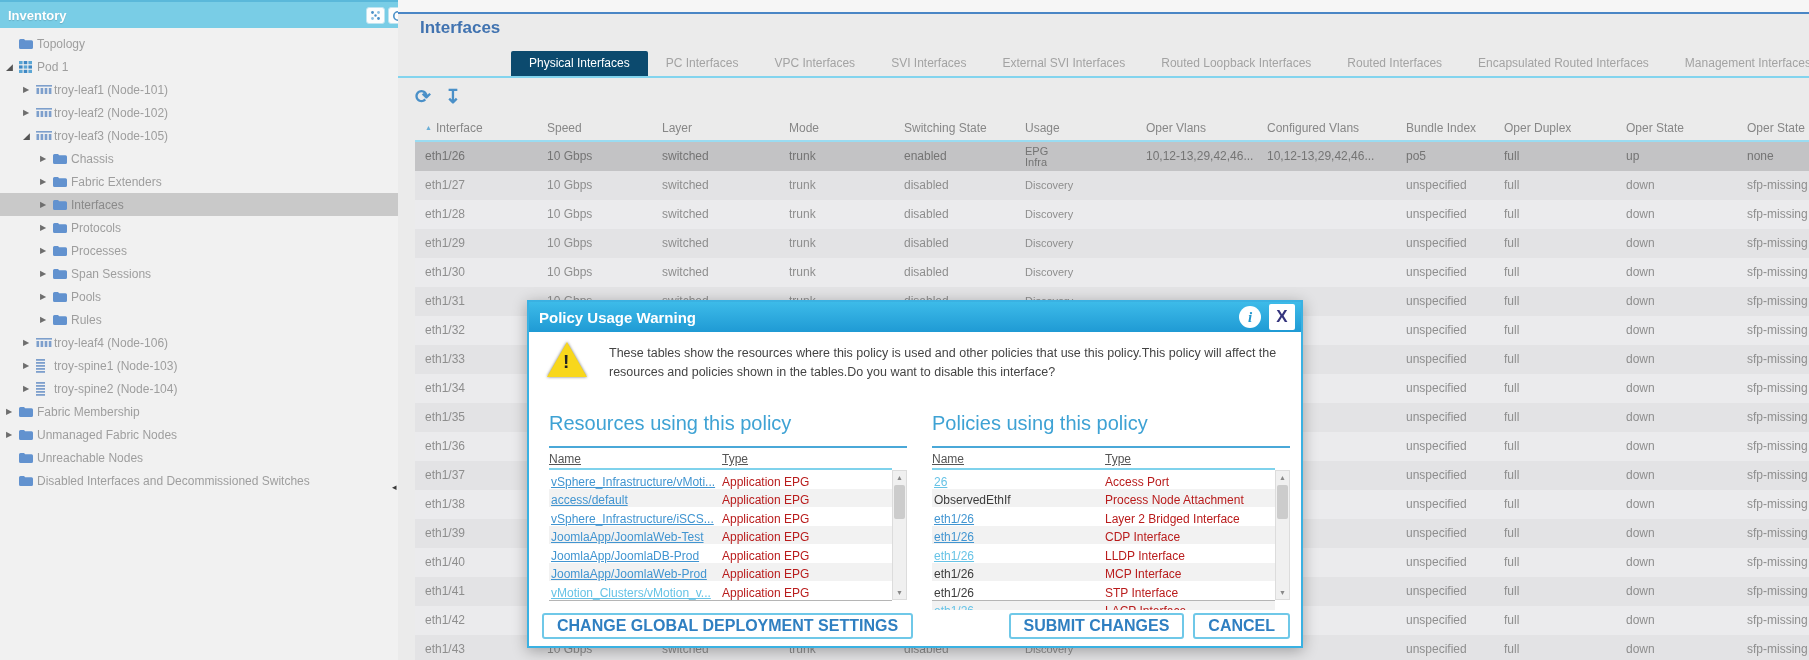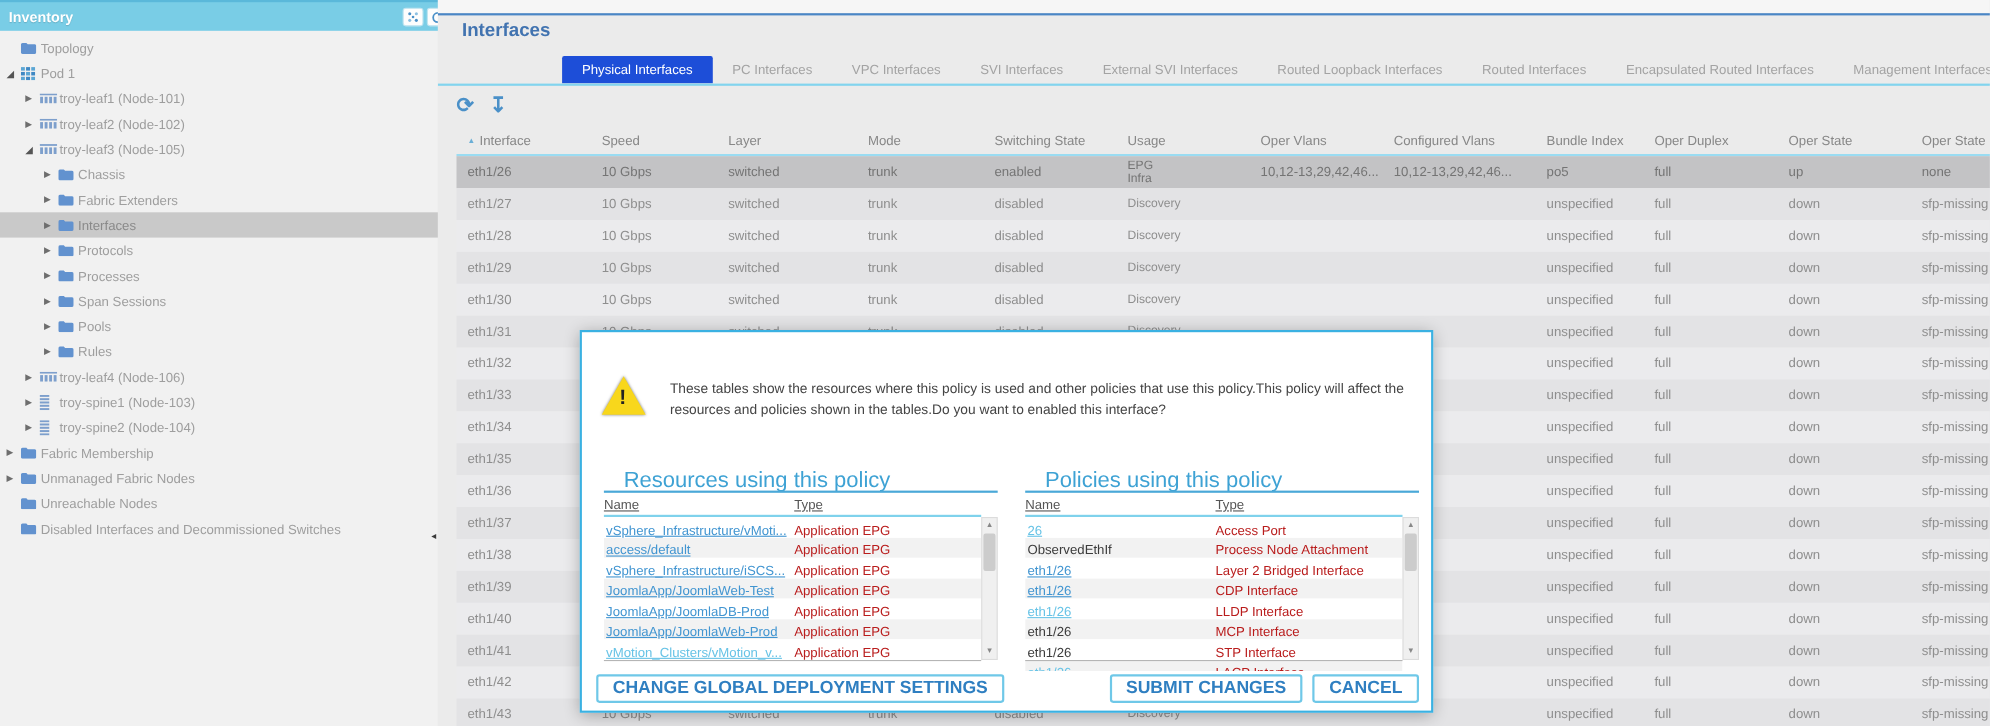--- a/index.html
+++ b/index.html
@@ -24,21 +24,21 @@
   .tlabel { white-space:nowrap; }
   .collapse-handle { position:absolute; left:392px; top:482px; font-size:9px; color:#3a3a3a; z-index:3; }
 
   
   .main { position:absolute; left:398px; top:0; width:1411px; height:660px; background:#ebebeb; overflow:hidden; }
   .top-strip { height:12px; background:#f6f6f6; }
   .top-line  { height:2px; background:#4a86c5; }
   .page-title { position:absolute; top:18px; left:22px; font-size:17px; color:#4173b0; }
   .tabs { position:absolute; top:51px; left:0; right:0; height:25px; display:flex; padding-left:113px; overflow:hidden; }
   .tab { padding:0 18px; line-height:25px; font-size:12px; color:#a3a3a3; white-space:nowrap; border-radius:2px 2px 0 0; }
-  .tab.sel { background:#1d4ed8; color:#fff; }
+  .tab.sel { background:#0c4a6e; color:#fff; }
   .tabs-underline { position:absolute; top:76px; left:0; right:0; height:2px; background:#82d4ee; }
   .toolbar { position:absolute; top:86px; left:17px; display:flex; gap:14px; align-items:center; }
   .tool { font-size:19px; font-weight:bold; color:#4a90c8; line-height:22px; cursor:pointer; }
 
   
   .grid { position:absolute; top:121px; left:17px; width:1394px; }
   .grow, .ghead { display:grid; grid-template-columns:122px 115px 127px 115px 121px 121px 121px 139px 98px 122px 121px 72px; }
   .ghead { height:17px; }
   .hcell { font-size:12px; color:#878787; padding-left:10px; white-space:nowrap; overflow:hidden; }
   .sortarrow { font-size:7px; color:#6aaed6; margin-right:4px; vertical-align:2px; }
@@ -62,21 +62,21 @@
   .mclose { position:absolute; right:6px; top:2px; width:26px; height:26px; background:#fff; border-radius:2px;
             display:flex; align-items:center; justify-content:center; font-weight:900; font-size:17px; color:#35357e; cursor:pointer; }
   .warnrow { position:absolute; top:40px; left:18px; right:16px; display:flex; gap:22px; }
   .wtri { width:0; height:0; border-left:20px solid transparent; border-right:20px solid transparent;
           border-bottom:35px solid #f8d71c; position:relative; filter:drop-shadow(0 0 1.5px #777); flex:0 0 40px; }
   .wtri span { position:absolute; left:-4px; top:9px; font-weight:900; font-size:19px; color:#222; }
   .wmsg { font-size:12.5px; color:#444; line-height:19px; padding-top:2px; }
 
   .msection { position:absolute; top:104px; width:358px; height:210px; }
   .msection.left { left:20px; } .msection.right { left:403px; }
-  .mhd { position:absolute; top:20px; font-size:20px; color:#3ea2d4;margin-left:18px; }
+  .mhd { position:absolute; top:6px; font-size:20px; color:#3ea2d4; }
   .hline { position:absolute; top:40px; left:0; right:0; height:2px; background:#4aa8d8; }
   .mcols { position:absolute; top:46px; left:0; right:15px; display:flex; font-size:12px; color:#555;text-decoration:underline; }
   .mcols .c1 { width:173px; } .mcols .c2 { flex:1; }
   .cyanline { position:absolute; top:62px; left:0; right:15px; height:2px; background:#7fd2ec; }
   .mbody { position:absolute; top:64px; left:0; right:15px; height:140px; overflow:hidden; }
   .mrow { height:18.5px; display:flex; align-items:flex-end; font-size:12px; }
   .mrow:nth-child(even) { background:#f2f2f2; }
   .mname { width:173px; padding-left:2px; white-space:nowrap; overflow:hidden; }
   .mtype { flex:1; color:#b91c1c; white-space:nowrap; overflow:hidden; }
   .mname.plain { color:#3c3c3c; }
@@ -633,25 +633,30 @@
           <div class="gcell">unspecified</div>
           <div class="gcell">full</div>
           <div class="gcell">down</div>
           <div class="gcell">sfp-missing</div>
         </div>
       </div>
   </div>
 </main>
 
 <div class="modal">
+  <div class="mhead">
+    <span class="mtitle">Policy Usage Warning</span>
+    <span class="minfo">i</span>
+    <span class="mclose">X</span>
+  </div>
   <div class="warnrow">
     <div class="wtri">
         <span>!</span>
       </div>
-    <div class="wmsg">These tables show the resources where this policy is used and other policies that use this policy.This policy will affect the resources and policies shown in the tables.Do you want to enabled this interface?</div>
+    <div class="wmsg">These tables show the resources where this policy is used and other policies that use this policy.This policy will affect the resources and policies shown in the tables.Do you want to disable this interface?</div>
   </div>
 
   <div class="msection left">
     <div class="mhd">Resources using this policy</div>
     <div class="hline"></div>
     <div class="mcols" id="res-cols">
         <div class="c1">Name</div>
         <div class="c2">Type</div>
       </div>
     <div class="cyanline"></div>

